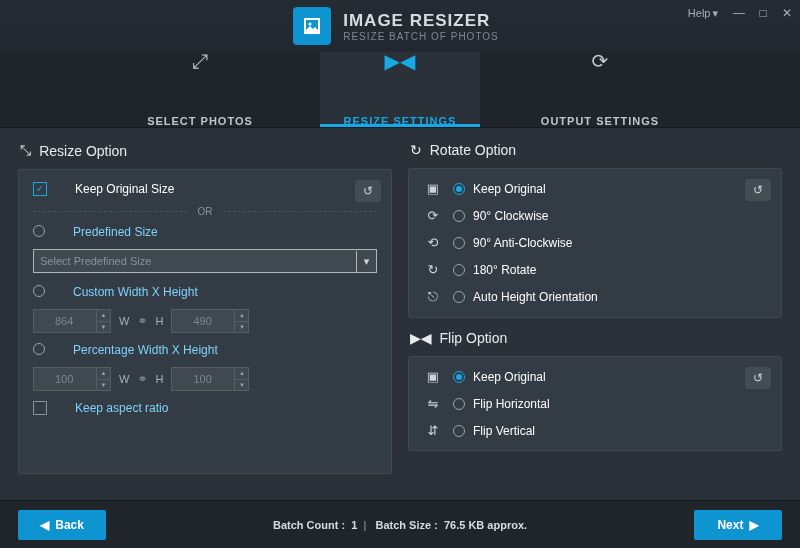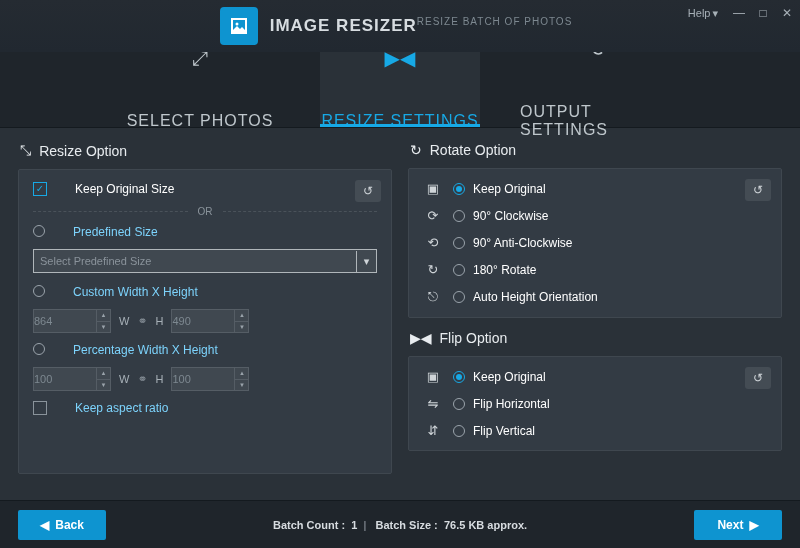--- a/index.html
+++ b/index.html
@@ -1,51 +1,51 @@
 <!DOCTYPE html>
 <html><head>
 <meta charset="utf-8">
 <style>
 * { margin: 0; padding: 0; box-sizing: border-box; font-family: 'Segoe UI', Arial, sans-serif; }
 body { width: 800px; height: 548px; background: #2a3138; overflow: hidden; color: #fff; font-size: 12px; }
 .titlebar { height: 52px; background: linear-gradient(to bottom, #252b32, #212830); display: flex; align-items: center; padding: 0 8px 0 0; position: relative; }
 .app-title-wrap { display: flex; align-items: center; margin: 0 auto; }
 .app-logo { width: 38px; height: 38px; background: #0e94d0; border-radius: 4px; display: flex; align-items: center; justify-content: center; margin-right: 12px; }
 .app-logo svg { width: 24px; height: 24px; fill: #fff; }
-.app-title-txt { display: flex; flex-direction: row; text-align: center; }
+.app-title-txt { display: flex; flex-direction: column; }
 .app-name { color: #d7dce0; font-size: 17px; font-weight: 600; letter-spacing: 1px; }
 .app-sub { color: #7d8890; font-size: 10px; letter-spacing: 1px; }
 .win-controls { position: absolute; right: 4px; top: 4px; display: flex; align-items: center; gap: 6px; }
 .help-lnk { color: #a7b0b7; font-size: 11px; margin-right: 6px; display: flex; gap: 2px; }
 .win-btn { width: 18px; height: 18px; color: #a7b0b7; display: flex; align-items: center; justify-content: center; cursor: pointer; }
 .tabs { height: 76px; background: #1f252b; display: flex; justify-content: center; gap: 40px; border-bottom: 1px solid #141a1f; }
 .tab { width: 160px; display: flex; flex-direction: column; align-items: center; justify-content: center; color: #bfc7cc; cursor: pointer; border-bottom: 3px solid transparent; }
 .tab.active { background: #2a3138; color: #17a9e6; border-bottom-color: #17a9e6; }
 .tab-ico { font-size: 20px; margin-bottom: 6px; }
-.tab-lbl { font-size: 16px; letter-spacing: 1px; font-weight: 400; margin-top: 36px; }
+.tab-lbl { font-size: 11px; letter-spacing: 1px; font-weight: 700; margin-top: 36px; }
 .content { display: flex; height: 372px; padding: 14px 18px; gap: 16px; }
 .col { flex: 1; display: flex; flex-direction: column; }
 .section-hd { display: flex; align-items: center; gap: 8px; color: #e8ecef; font-size: 14px; margin-bottom: 10px; padding-left: 2px; }
 .panel { background: #333b44; border: 1px solid #3f474f; border-radius: 2px; padding: 12px 14px; flex: 0 0 auto; margin-bottom: 12px; position: relative; }
 .panel-fill { flex: 1; }
 .row { display: flex; align-items: flex-start; margin-bottom: 10px; position: relative; gap: 20px; }
 .row:last-child { margin-bottom: 0; }
 .ck { width: 14px; height: 14px; border: 1px solid #8a939b; display: inline-flex; align-items: center; justify-content: center; margin-right: 8px; }
 .ck.on { background: #333b44; border-color: #17a9e6; }
 .ck.on::after { content: "✓"; color: #17a9e6; font-size: 10px; line-height: 1; }
 .rdo { width: 12px; height: 12px; border: 1.5px solid #9aa3ab; border-radius: 50%; display: inline-flex; align-items: center; justify-content: center; margin-right: 8px; }
 .rdo.on { border-color: #17a9e6; }
 .rdo.on::after { content: ""; width: 6px; height: 6px; background: #17a9e6; border-radius: 50%; }
 .or-divider { display: flex; align-items: center; margin: 6px 0 8px; color: #8a939b; font-size: 10px; }
 .or-divider::before, .or-divider::after { content: ""; flex: 1; border-top: 1px dashed #4a525a; }
 .or-txt { padding: 0 10px; }
 .sel { width: 100%; height: 24px; background: #404850; border: 1px solid #b0b6ba; display: flex; align-items: center; justify-content: space-between; padding: 0 6px; color: #8a939b; font-size: 11px; gap: 28px; }
 .sel-caret { width: 20px; text-align: center; border-left: 1px solid #b0b6ba; color: #cfd4d8; margin-right: -6px; padding: 4px 0; }
 .dim-row { display: flex; align-items: center; gap: 8px; margin-top: 6px; margin-bottom: 10px; }
-.num-in { width: 78px; height: 24px; background: #404850; border: 1px solid #555d65; display: flex; align-items: center; padding: 0 0; color: #7d8890; font-size: 11px; position: relative; }
+.num-in { width: 78px; height: 24px; background: #404850; border: 1px solid #555d65; display: flex; align-items: center; padding: 0 21px; color: #7d8890; font-size: 11px; position: relative; }
 .spinners { position: absolute; right: 0; top: 0; width: 14px; height: 100%; border-left: 1px solid #555d65; display: flex; flex-direction: column; }
 .sp { flex: 1; display: flex; align-items: center; justify-content: center; font-size: 6px; color: #9aa3ab; cursor: pointer; }
 .sp:first-child { border-bottom: 1px solid #555d65; }
 .dim-lbl { color: #a7b0b7; font-size: 11px; }
 .link-ico { color: #8a939b; font-size: 12px; }
 .disabled-txt { color: #7dd3fc; }
 .reset-btn { width: 26px; height: 22px; background: #444c54; border-radius: 3px; display: flex; align-items: center; justify-content: center; cursor: pointer; color: #cfd4d8; }
 .top-right-reset { position: absolute; top: 10px; right: 10px; }
 .opt-row { display: flex; align-items: center; margin-bottom: 12px; }
 .opt-row:last-child { margin-bottom: 0; }

